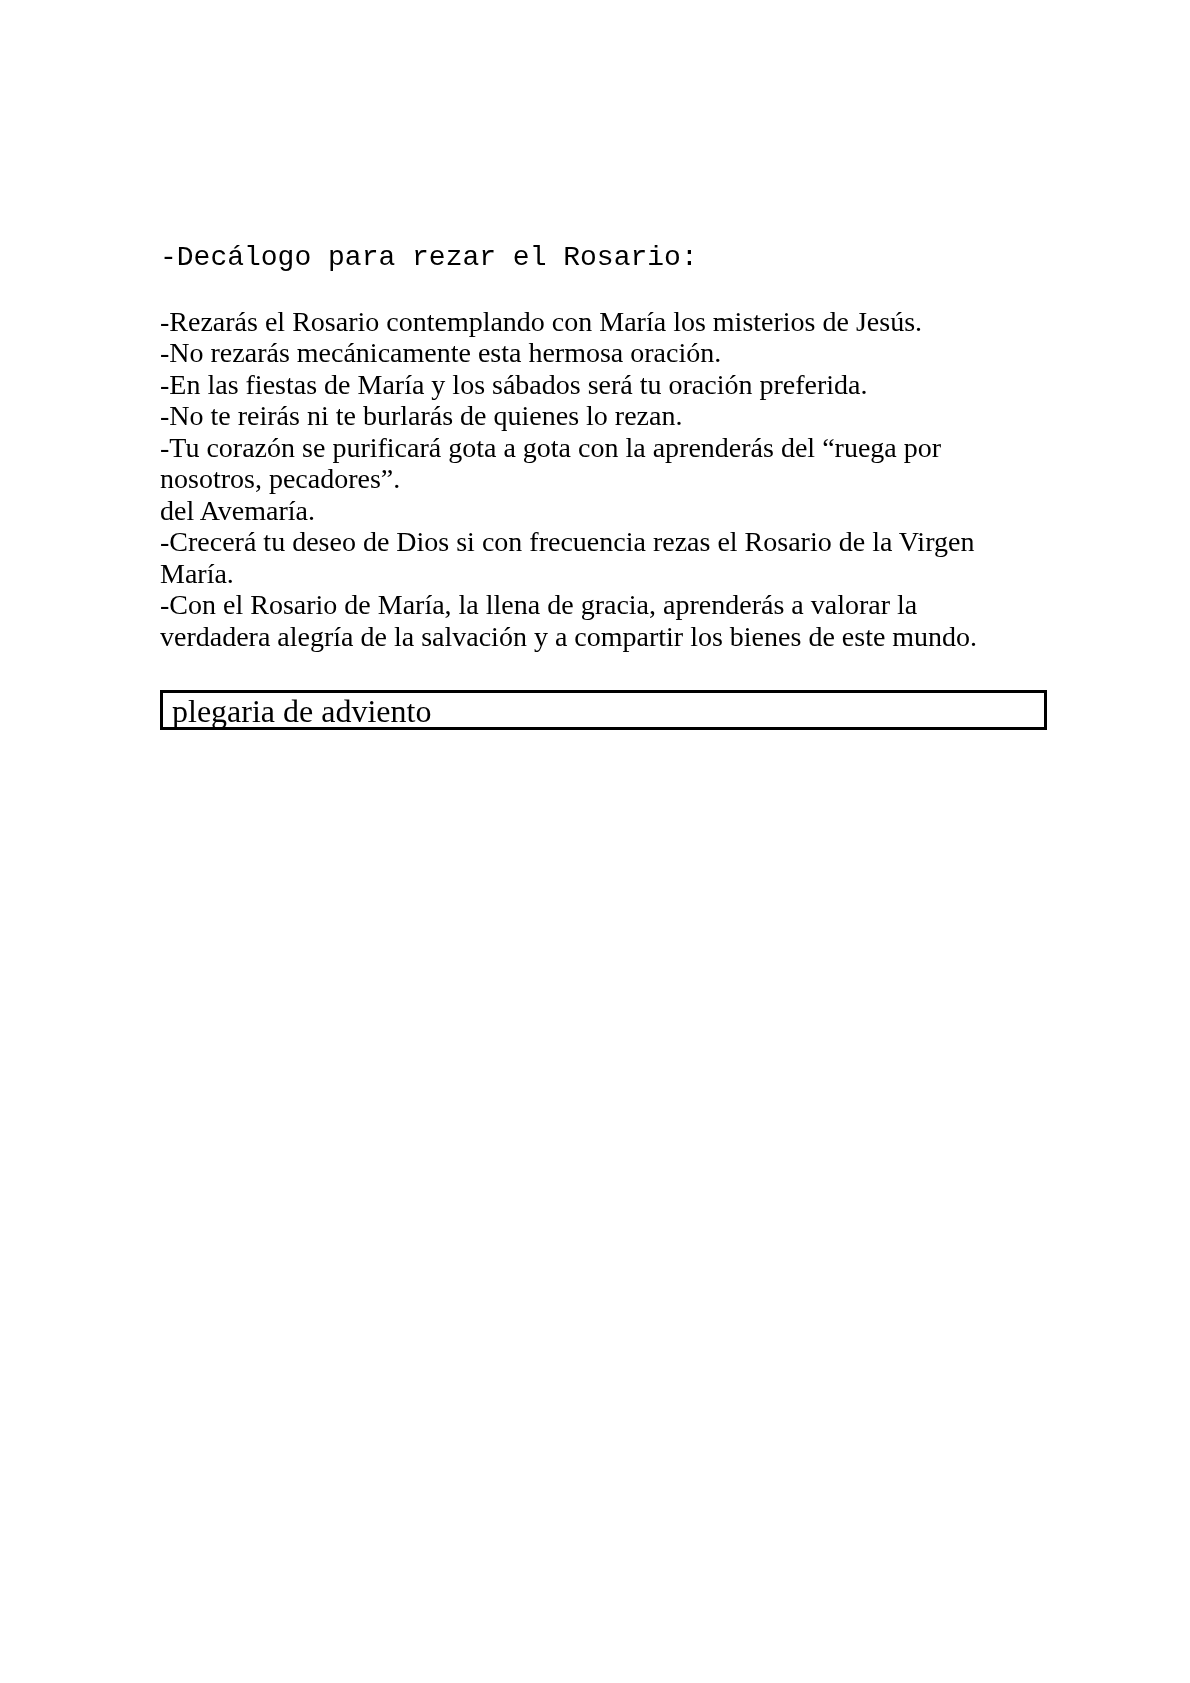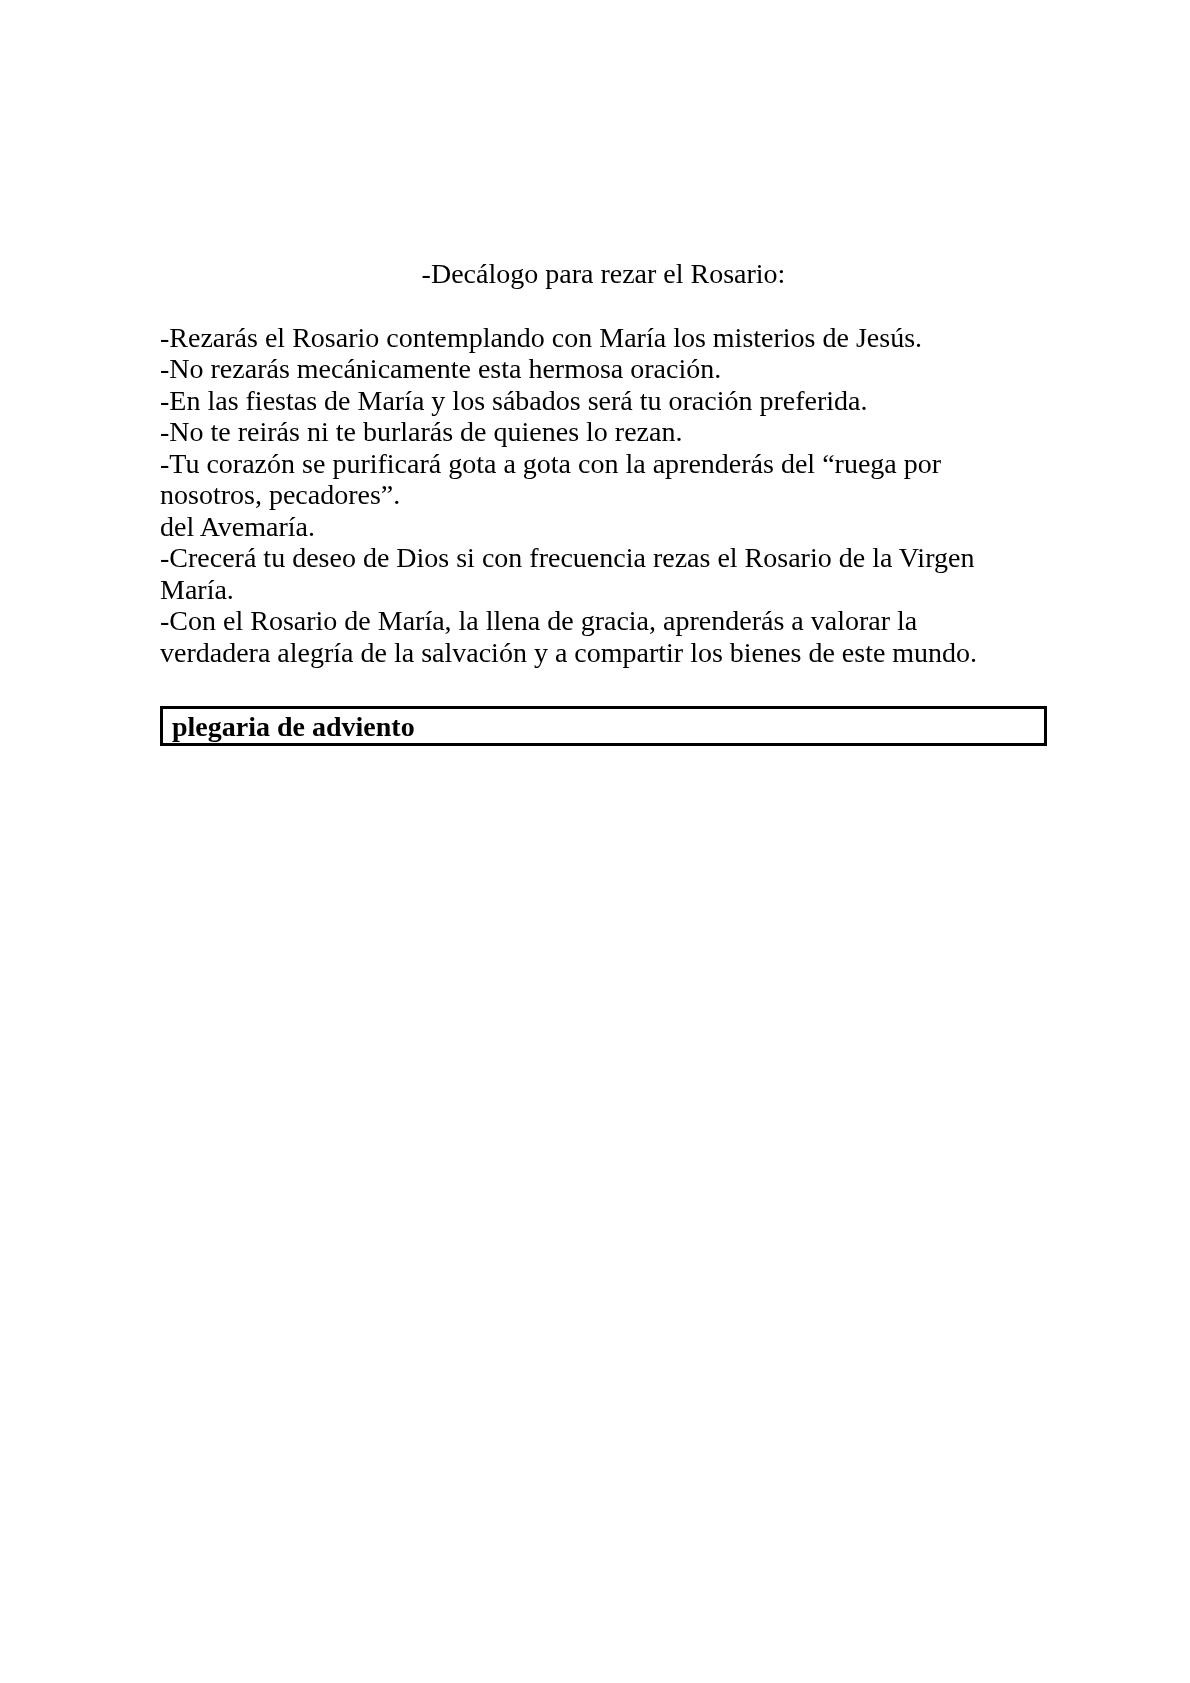--- a/index.html
+++ b/index.html
@@ -26,46 +26,46 @@
   .content {
     position: absolute;
     left: 160px;
     top: 0;
     width: 887px;
     padding-top: 242px;
   }
   .doc-title {
     font-size: 28px;
     line-height: 31.5px;
-    text-align: center;
     font-weight: normal;
-    margin: 16px;
+    margin: 0;
+    font-family: Liberation Mono, monospace;
   }
   .decalogo {
     margin-top: 32px; 
     text-align: left;
   }
   .body-line {
     font-size: 28px;
     line-height: 31.5px;
     white-space: nowrap;
   }
   .heading-box {
     margin-top: 38px;
     border: 3px solid #000000;
     box-sizing: border-box;
     width: 887px;
     height: 40px;
     padding: 2px 10px 0 9px;
     text-align: left;
   }
   .heading-box span {
-    font-size: 28px;
+    font-size: 32px;
     line-height: 32px;
-    font-weight: bold;
+    font-weight: normal;
   }
 </style>
 </head>
 <body>
 
 <div class="page">
   <div class="content">
 
     <div class="doc-title">-Decálogo para rezar el Rosario:</div>
 

